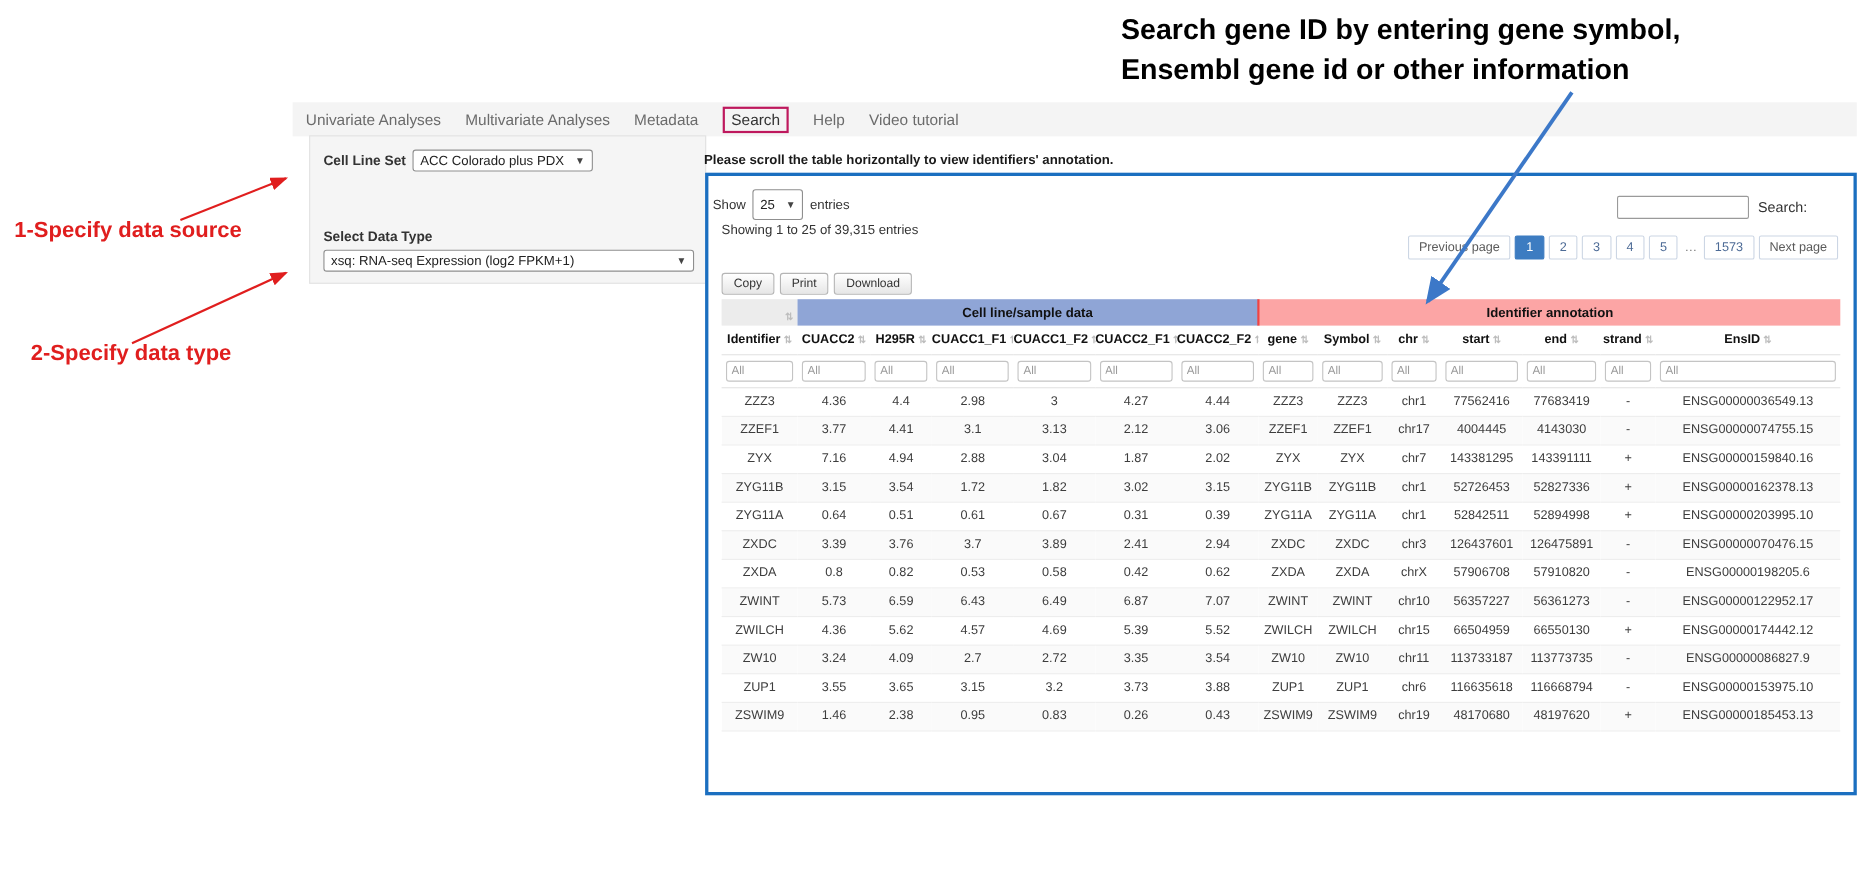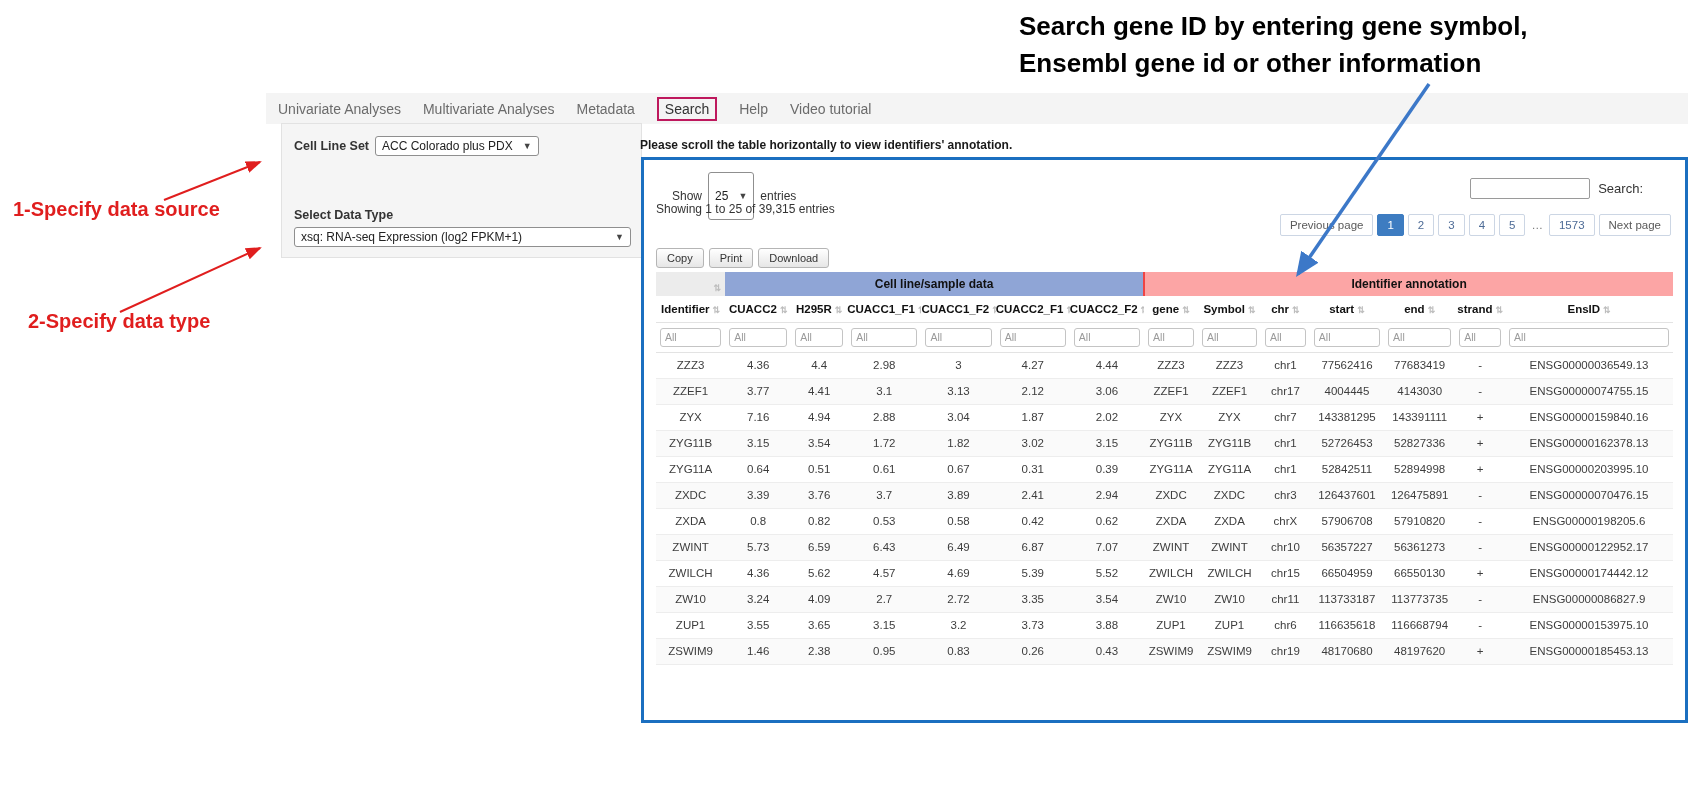--- a/index.html
+++ b/index.html
@@ -24,22 +24,22 @@
   .cls-row { position:absolute; left:12px; top:12px; display:flex; align-items:center; gap:6px; }
   .lbl { font-size:12.5px; font-weight:bold; color:#333; white-space:nowrap; }
   .fselect { display:inline-flex; align-items:center; justify-content:space-between; background:#fff; border:1px solid #8f8f8f; border-radius:3px; font-size:12px; color:#222; padding:2px 6px; gap:10px; cursor:pointer; white-space:nowrap; }
   .chev { font-size:9px; color:#444; }
   .sdt-label { position:absolute; left:12px; top:84px; }
   .sdt-select { position:absolute; left:12px; top:103px; width:337px; }
 
   
   .scroll-hint { position:absolute; left:640px; top:138px; font-size:12px; font-weight:bold; color:#1a1a1a; }
   .bluebox { position:absolute; left:641px; top:157px; width:1047px; height:566px; border:3px solid #1b6fc0; background:#fff; }
-  .show-entries { position:absolute; left:28px; top:12px; font-size:12px; color:#333; display:flex; align-items:center; gap:6px; }
-  .show-select { padding:16px 6px; }
+  .show-entries { position:absolute; left:4px; top:12px; font-size:12px; color:#333; display:flex; align-items:center; gap:6px; }
+  .show-select { padding:6px 6px; }
   .showing { position:absolute; left:12px; top:42px; font-size:12px; color:#333; }
   .search-area { position:absolute; top:18px; right:42px; display:flex; align-items:center; gap:8px; font-size:13px; color:#333; }
   .search-input { width:120px; height:21px; border:1px solid #9a9a9a; border-radius:2px; padding:0 5px; font-size:12px; font-family:"Liberation Sans",sans-serif; }
   .pagination { position:absolute; top:54px; right:14px; display:flex; align-items:center; gap:4px; }
   .pg-btn { border:1px solid #ccd6e4; background:#fff; color:#4d6b96; padding:4px 9px; border-radius:2px; cursor:pointer; font-size:11.5px; font-family:"Liberation Sans",sans-serif; }
   .pg-prev, .pg-next { color:#5a5a5a; }
   .pg-active { background:#3d7cc1; border-color:#3d7cc1; color:#fff; }
   .pg-ellipsis { color:#777; padding:4px 2px; font-size:11.5px; }
   .export-buttons { position:absolute; left:12px; top:88px; display:flex; gap:5px; }
   .dt-btn { font-size:11px; color:#333; background:linear-gradient(#ffffff,#e6e6e6); border:1px solid #b5b5b5; border-radius:3px; padding:3px 10px; cursor:pointer; font-family:"Liberation Sans",sans-serif; }

